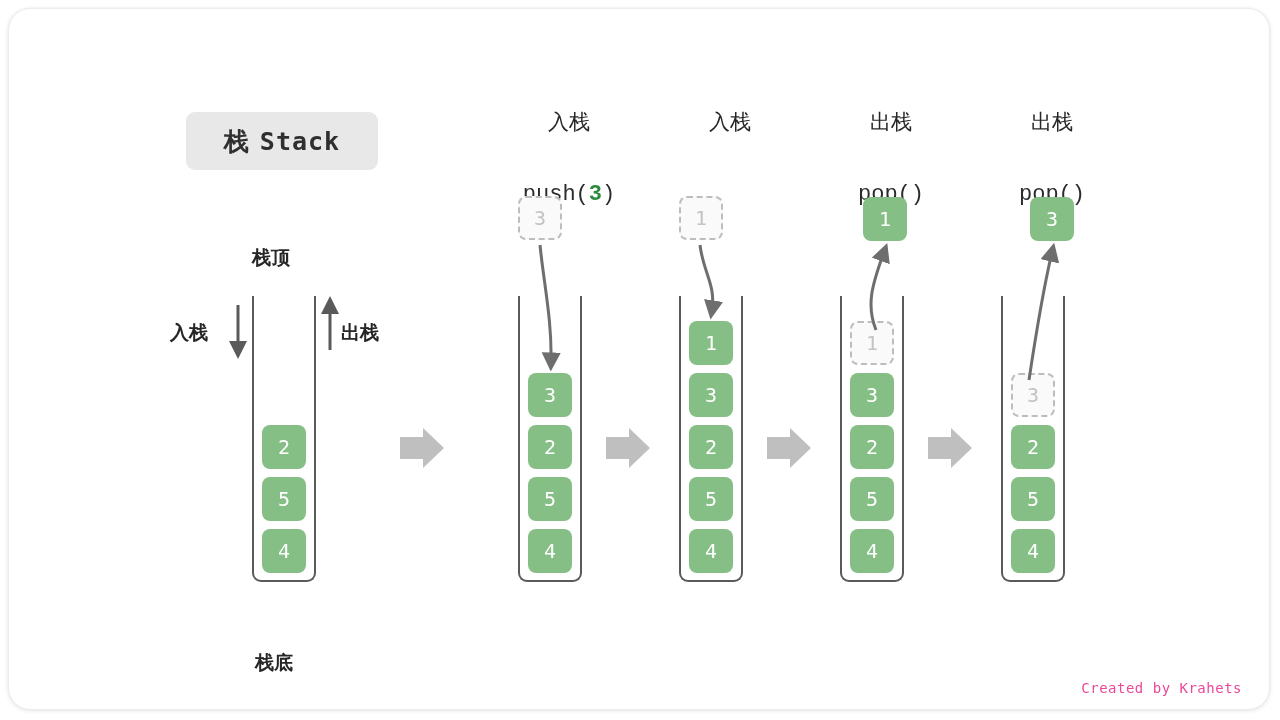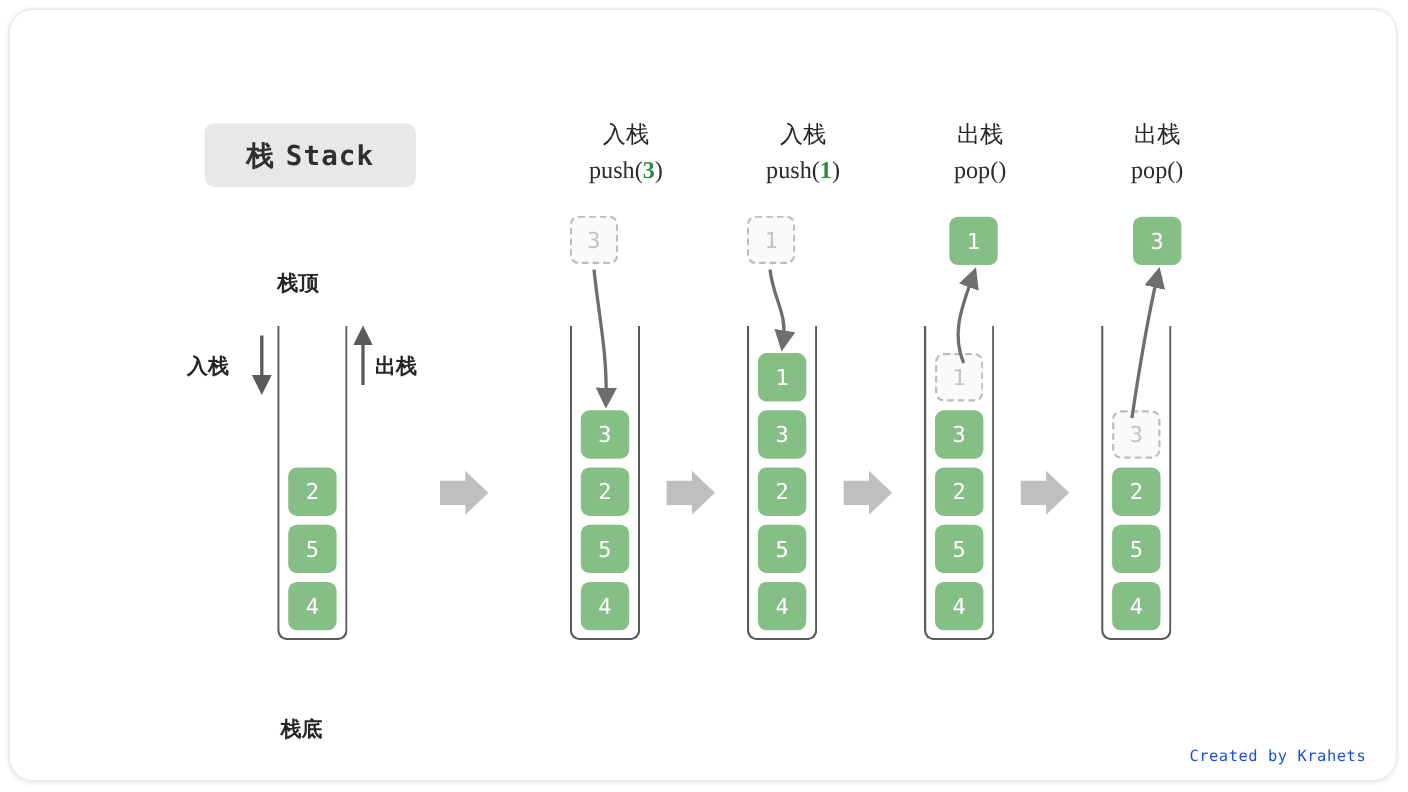--- a/index.html
+++ b/index.html
@@ -73,23 +73,24 @@
   .col-head .zh {
     display: block;
     font-size: 21px;
     font-weight: normal;
     font-family: "DejaVu Sans", "Liberation Sans", sans-serif;
     line-height: 32px;
   }
   .col-head .code {
     display: block;
     font-size: 22px;
-    font-family: Liberation Serif, serif;
+    font-family: Liberation Mono, monospace;
     line-height: 34px;
     color: #2b2b2b;
+    margin-top: 40px;
   }
   .col-head .code .arg { color: #2e8b3d; font-weight: bold; }
 
   
   .stack-box {
     position: absolute;
     width: 64px;
     height: 286px;
     box-sizing: border-box;
     border-left: 2px solid #5a5a5a;
@@ -131,21 +132,21 @@
     width: 1280px;
     height: 720px;
     pointer-events: none;
   }
 
   
   .footer {
     position: absolute;
     right: 38px;
     bottom: 24px;
-    color: #1d4ed8;
+    color: #ec4899;
     font-size: 14px;
     font-family: "DejaVu Sans Mono", "Liberation Mono", monospace;
     letter-spacing: 0.5px;
   }
 </style>
 </head>
 <body>
 
 <div id="canvas">
   <div class="card"></div>
@@ -172,21 +173,20 @@
   </div>
   <div class="cell ghost detached" style="left:518px; top:196px;">3</div>
   <div class="stack-box" style="left:518px; top:296px;"></div>
   <div class="cell" style="left:528px; top:373px;">3</div>
   <div class="cell" style="left:528px; top:425px;">2</div>
   <div class="cell" style="left:528px; top:477px;">5</div>
   <div class="cell" style="left:528px; top:529px;">4</div>
 
   <div class="col-head" style="left:645px; top:106px;">
     <span class="zh">入栈</span>
-    <span class="code"><span>push(</span><span class="arg">1</span><span>)</span></span>
   </div>
   <div class="cell ghost detached" style="left:679px; top:196px;">1</div>
   <div class="stack-box" style="left:679px; top:296px;"></div>
   <div class="cell" style="left:689px; top:321px;">1</div>
   <div class="cell" style="left:689px; top:373px;">3</div>
   <div class="cell" style="left:689px; top:425px;">2</div>
   <div class="cell" style="left:689px; top:477px;">5</div>
   <div class="cell" style="left:689px; top:529px;">4</div>
 
   <div class="col-head" style="left:806px; top:106px;">

